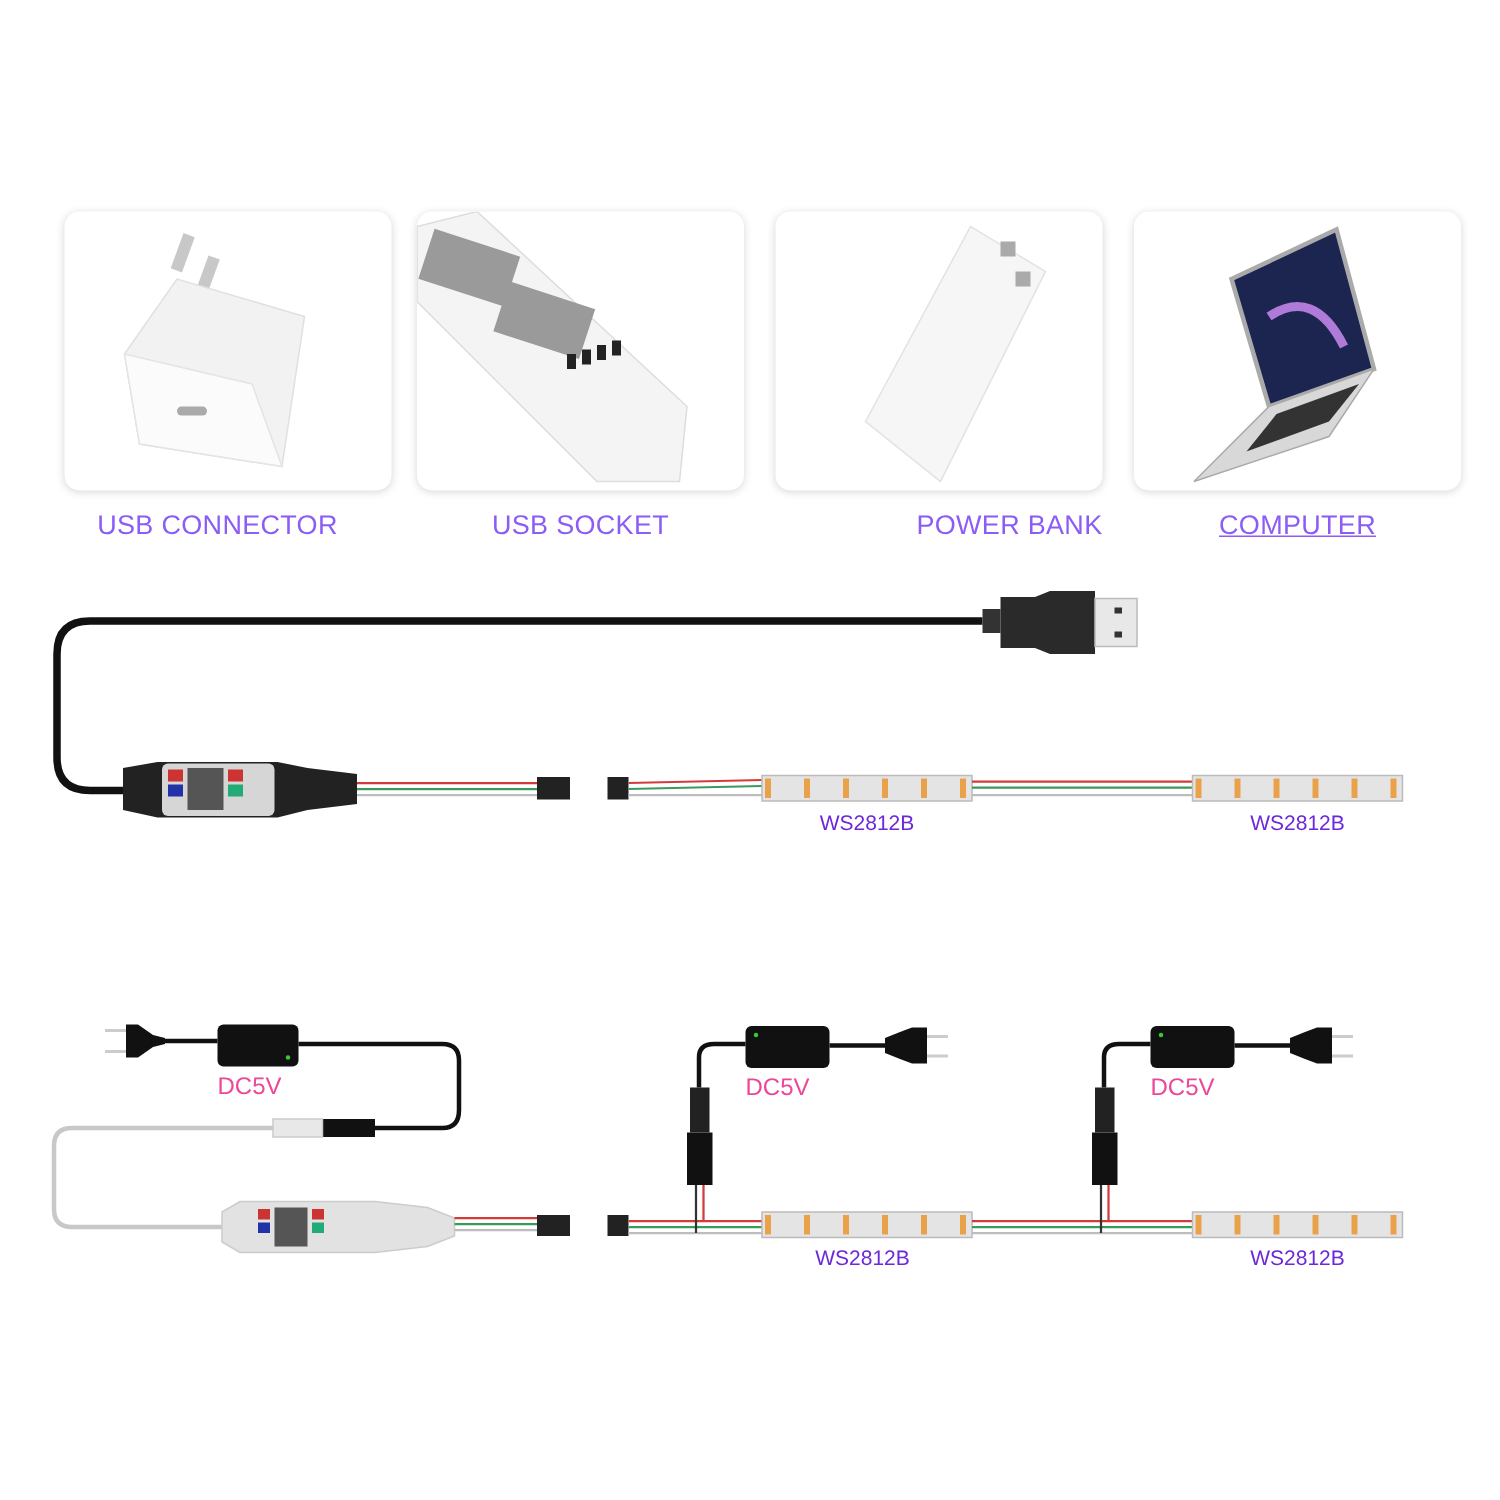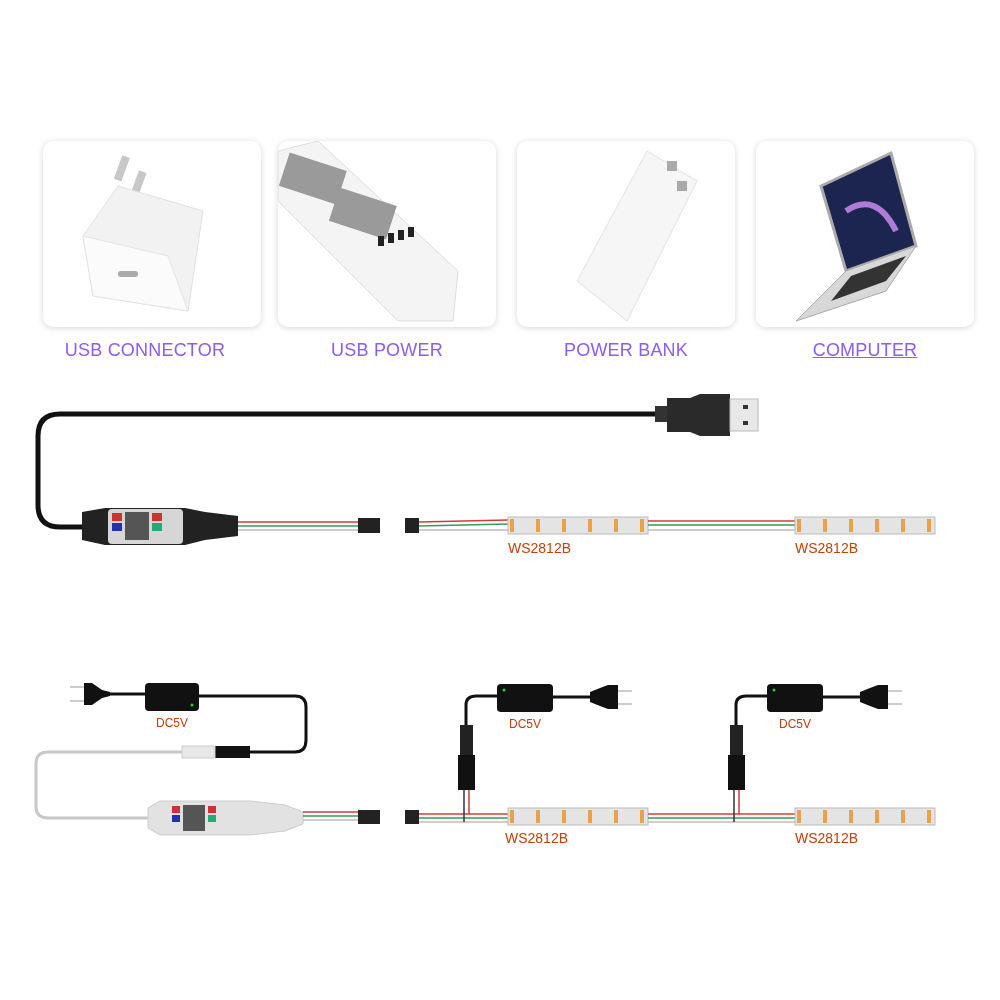--- a/index.html
+++ b/index.html
@@ -1,22 +1,22 @@
 <!DOCTYPE html>
 <html><head>
 <meta charset="utf-8">
 <style>
   html,body{margin:0;padding:0;background:#ffffff;}
   body{width:1000px;height:1000px;position:relative;overflow:hidden;font-family:"Liberation Sans",sans-serif;}
   .card{position:absolute;top:141px;width:218px;height:186px;background:#fff;border-radius:10px;box-shadow:0 1px 6px rgba(0,0,0,0.16);overflow:hidden;}
   .card svg{position:absolute;left:0;top:0;}
   .card-label{position:absolute;top:340px;width:218px;text-align:center;font-size:18px;color:#8b5cf6;letter-spacing:0.2px;}
   .diagram{position:absolute;left:0;top:0;}
-  .lbl{position:absolute;font-size:14px;color:#c2410c;text-align:left;}
-  .lbl-small{position:absolute;font-size:12px;color:#c2410c;text-align:center;}
+  .lbl{position:absolute;font-size:14px;color:#6d28d9;text-align:center;}
+  .lbl-small{position:absolute;font-size:16px;color:#ec4899;}
 </style>
 </head>
 <body>
 
 <div class="card" style="left:43px;">
   <svg width="218" height="186">
     <rect x="75" y="15" width="8" height="25" fill="#c8c8c8" transform="rotate(20 79 27)"></rect>
     <rect x="92" y="30" width="8" height="22" fill="#c8c8c8" transform="rotate(20 96 41)"></rect>
     <path d="M40 95 L75 45 L160 70 L145 170 L50 155 Z" fill="#f2f2f2" stroke="#e0e0e0"></path>
     <path d="M40 95 L125 115 L145 170 L50 155 Z" fill="#fbfbfb" stroke="#e4e4e4"></path>
@@ -29,30 +29,30 @@
   <svg width="218" height="186">
     <path d="M0 10 L40 0 L180 130 L175 180 L120 180 L0 60 Z" fill="#f4f4f4" stroke="#ddd"></path>
     <rect x="5" y="20" width="60" height="35" fill="#9a9a9a" transform="rotate(18 35 37)"></rect>
     <rect x="55" y="55" width="60" height="35" fill="#9a9a9a" transform="rotate(18 85 72)"></rect>
     <rect x="100" y="95" width="6" height="10" fill="#222"></rect>
     <rect x="110" y="92" width="6" height="10" fill="#222"></rect>
     <rect x="120" y="89" width="6" height="10" fill="#222"></rect>
     <rect x="130" y="86" width="6" height="10" fill="#222"></rect>
   </svg>
 </div>
-<div class="card-label" style="left:278px;">USB POWER</div>
+<div class="card-label" style="left:278px;">USB SOCKET</div>
 
 <div class="card" style="left:517px;">
   <svg width="218" height="186">
     <path d="M60 140 L130 10 L180 40 L110 180 Z" fill="#f6f6f6" stroke="#e2e2e2"></path>
     <rect x="150" y="20" width="10" height="10" fill="#aaa"></rect>
     <rect x="160" y="40" width="10" height="10" fill="#aaa"></rect>
   </svg>
 </div>
-<div class="card-label" style="left:517px;">POWER BANK</div>
+<div class="card-label" style="left:517px;text-align:right;">POWER BANK</div>
 
 <div class="card" style="left:756px;">
   <svg width="218" height="186">
     <path d="M65 45 L135 12 L160 105 L90 130 Z" fill="#1c2550" stroke="#aaa" stroke-width="3"></path>
     <path d="M90 70 Q120 50 140 90" stroke="#b07ad8" stroke-width="6" fill="none"></path>
     <path d="M90 130 L160 105 L130 150 L40 180 Z" fill="#d8d8d8" stroke="#aaa"></path>
     <path d="M95 135 L150 115 L130 140 L75 160 Z" fill="#333"></path>
   </svg>
 </div>
 <div class="card-label" style="left:756px;text-decoration:underline;">COMPUTER</div>

